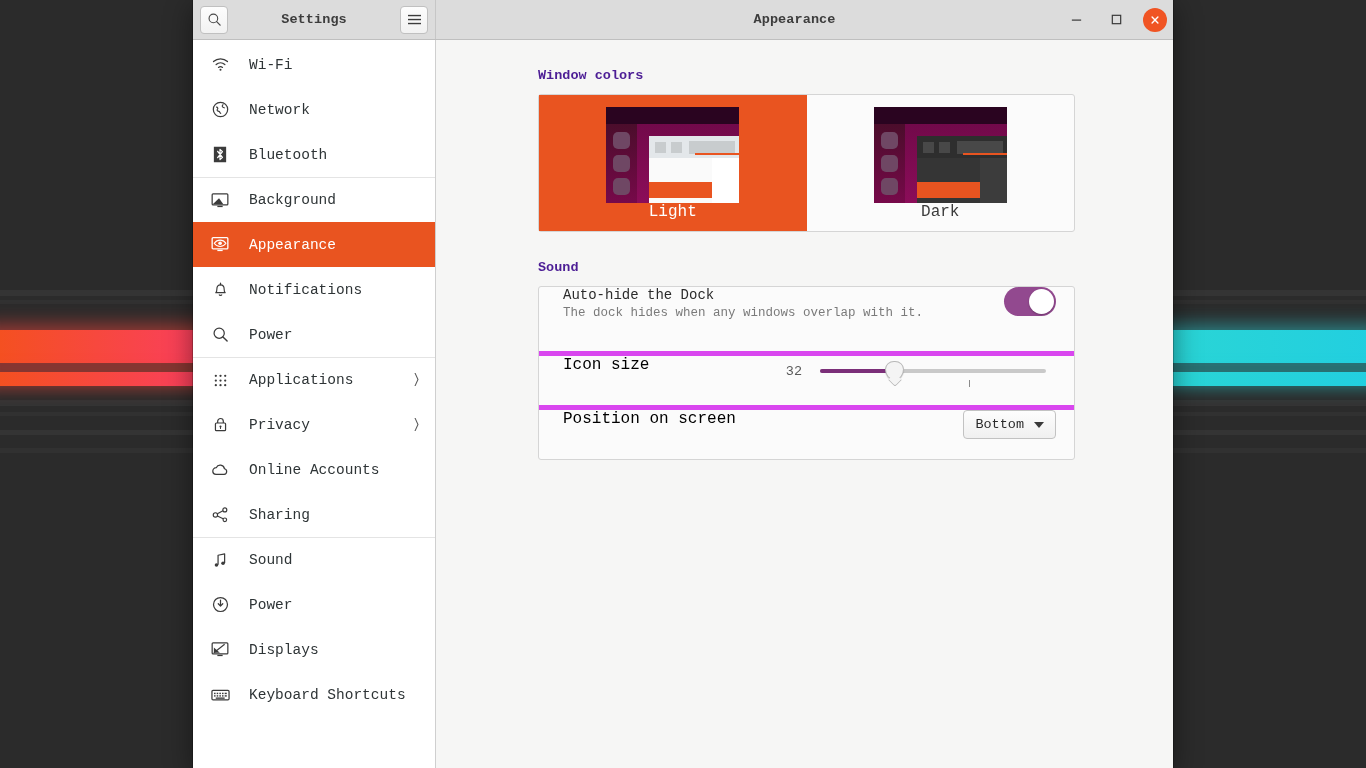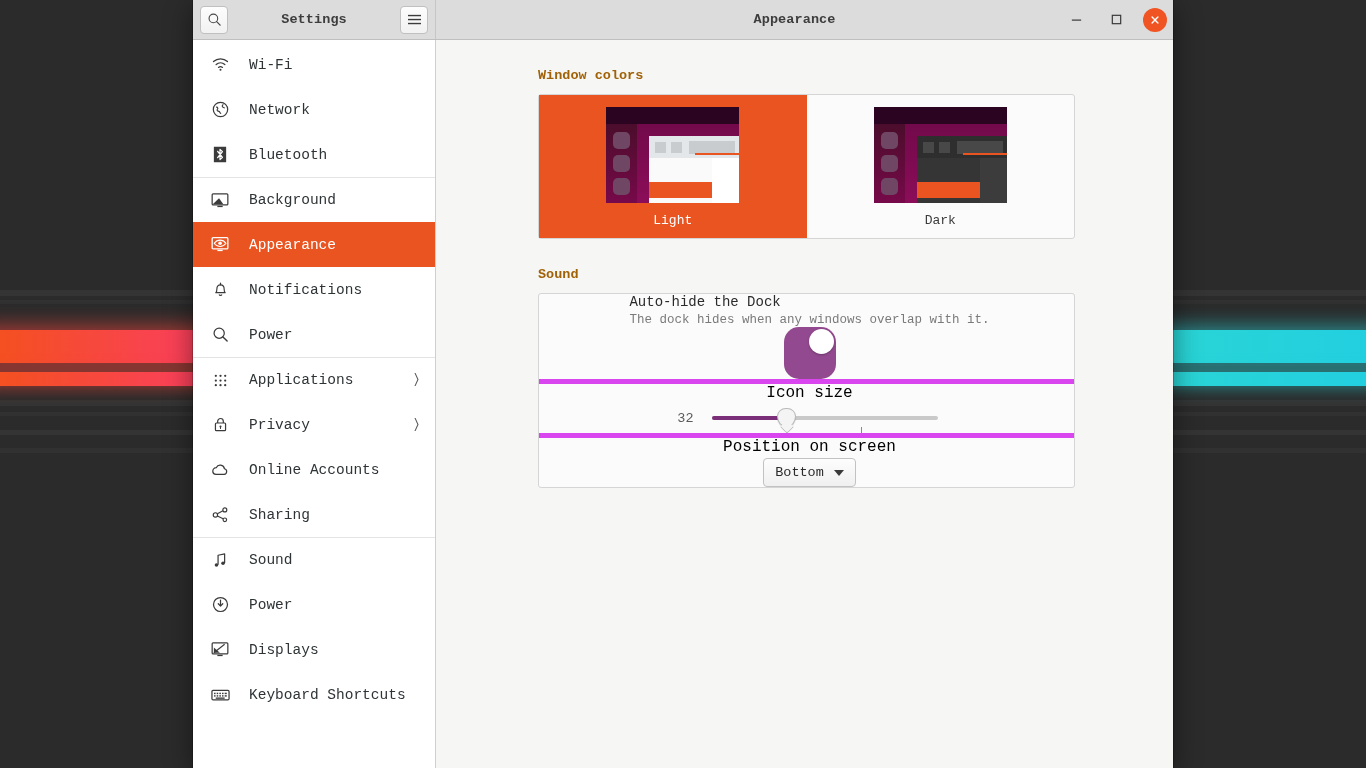--- a/index.html
+++ b/index.html
@@ -190,21 +190,21 @@
   
   .content {
     flex: 1;
     background: #f6f6f5;
     padding: 28px 0 0 0;
     overflow: hidden;
   }
   .sec-title {
     font-size: 13.5px;
     font-weight: bold;
-    color: #a16207;
+    color: #4c1d95;
     margin: 0 0 11px 102px;
   }
   .panel {
     margin-left: 102px;
     width: 537px;
     background: #fbfbfb;
     border: 1px solid #d5d5d5;
     border-radius: 3px;
   }
 
@@ -213,22 +213,22 @@
   .theme-cell {
     flex: 1;
     padding: 12px 0 10px 0;
     display: flex;
     flex-direction: column;
     align-items: center;
     cursor: pointer;
   }
   .theme-cell.selected { background: #e95420; }
   .theme-cell .tname {
-    margin-top: 10px;
-    font-size: 13px;
+    margin-top: 0;
+    font-size: 16px;
     color: #3b3b3b;
   }
   .theme-cell.selected .tname { color: #ffffff; }
 
   
   .thumb {
     width: 133px; height: 96px;
     position: relative;
     background: #2b0520;
     overflow: hidden;
@@ -269,24 +269,23 @@
   
   .thumb.dark .t-hdr { background:#2e2e2e; }
   .thumb.dark .hsq { background:#484848; }
   .thumb.dark .hbar { background:#484848; }
   .thumb.dark .t-pane-l { background:#353535; }
   .thumb.dark .t-pane-r { background:#3c3c3c; }
 
   
   .row {
     display: flex;
-    align-items: center;
+    align-items: flex-start;
     padding: 0 18px 0 24px;
     min-height: 54px;
-    flex-direction: column;
   }
   .row + .row { border-top: 5px solid #d946ef; }
   .row-tall { min-height: 64px; }
   .row .rtext { flex: 1; }
   .rtitle { font-size: 14px; color: #2b2b2b; }
   .rsub { font-size: 12.5px; color: #7a7a7a; margin-top: 3px; }
 
   .toggle {
     width: 52px; height: 29px;
     border-radius: 15px;

